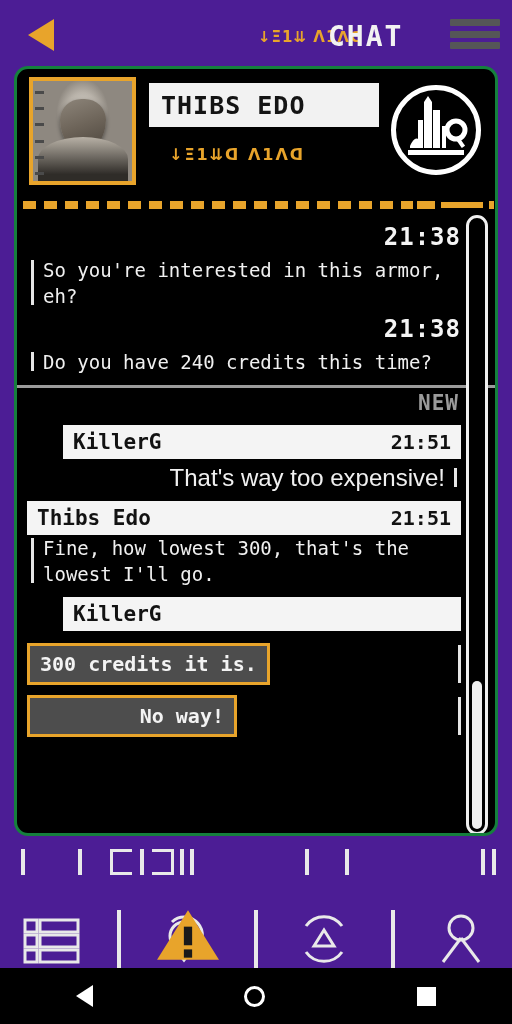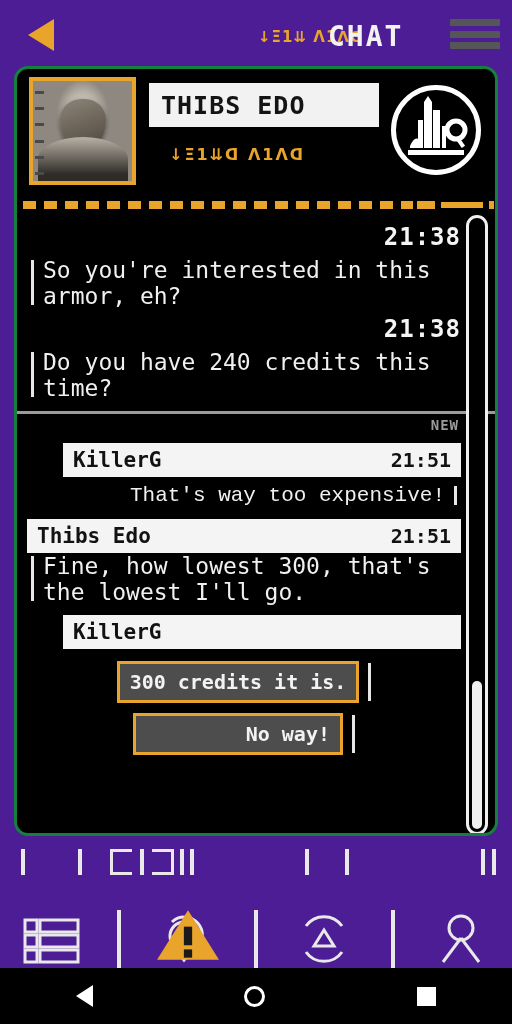--- a/index.html
+++ b/index.html
@@ -145,35 +145,35 @@
 
   .msg-old { padding:4px 34px 0 10px; }
   .stamp {
     text-align:right; color:#f4f4f4;
     font-size:24px; font-weight:bold; letter-spacing:1px;
     font-family:"DejaVu Sans Mono", monospace;
     margin:6px 0 6px 0;
   }
   .body-left {
     position:relative; padding-left:16px;
-    color:#f0f0f0; font-size:23px; line-height:26px;
+    color:#f0f0f0; font-size:19px; line-height:26px;
     font-family:"DejaVu Sans Mono", monospace;
   }
   .body-left::before{
     content:""; position:absolute; left:4px; top:3px;
     width:3px; height:calc(100% - 7px); background:#e6e6e6;
   }
 
   .new-divider {
     position:relative; margin:10px 0 0 0;
     height:3px; background:#9b9b9b; width:100%;
   }
   .new-label {
     text-align:right; color:#9b9b9b;
-    font-size:14px; letter-spacing:1px; font-weight:bold;
+    font-size:21px; letter-spacing:1px; font-weight:bold;
     padding:3px 36px 0 0;
     font-family:"DejaVu Sans Mono", monospace;
   }
 
   .block { padding:0 34px 0 10px; }
   .name-bar {
     background:#f4f4f4; height:34px;
     display:flex; align-items:center; justify-content:space-between;
     padding:0 10px; margin-top:10px;
   }
@@ -181,32 +181,32 @@
   .name-bar b {
     font-size:21px; color:#121212; font-weight:bold;
     font-family:"DejaVu Sans Mono", monospace;
   }
   .name-bar i {
     font-style:normal; font-size:20px; color:#121212; font-weight:bold;
     font-family:"DejaVu Sans Mono", monospace;
   }
   .body-right {
     position:relative; padding-right:16px; text-align:right;
-    color:#f0f0f0; font-size:21px; line-height:26px;
+    color:#f0f0f0; font-size:24px; line-height:26px;
     margin-top:6px;
-    font-family:Liberation Mono, monospace;
+    font-family:Liberation Sans, sans-serif;
   }
   .body-right::before{
     content:""; position:absolute; right:4px; top:3px;
     width:3px; height:calc(100% - 7px); background:#e6e6e6;
   }
 
   
   .replies { padding:0 34px 0 10px; margin-top:12px; }
-  .reply-row { position:relative; display:flex; justify-content:center; margin-bottom:10px; }
+  .reply-row { position:relative; display:flex; justify-content:space-between; margin-bottom:10px; }
   .reply-btn {
     border:3px solid #E8A42B;
     background:#4d4d4d;
     color:#f3f3f3;
     font-size:20px; font-weight:bold;
     font-family:"DejaVu Sans Mono", monospace;
     padding:6px 10px;
     min-width:210px;
     text-align:right;
     cursor:pointer;

